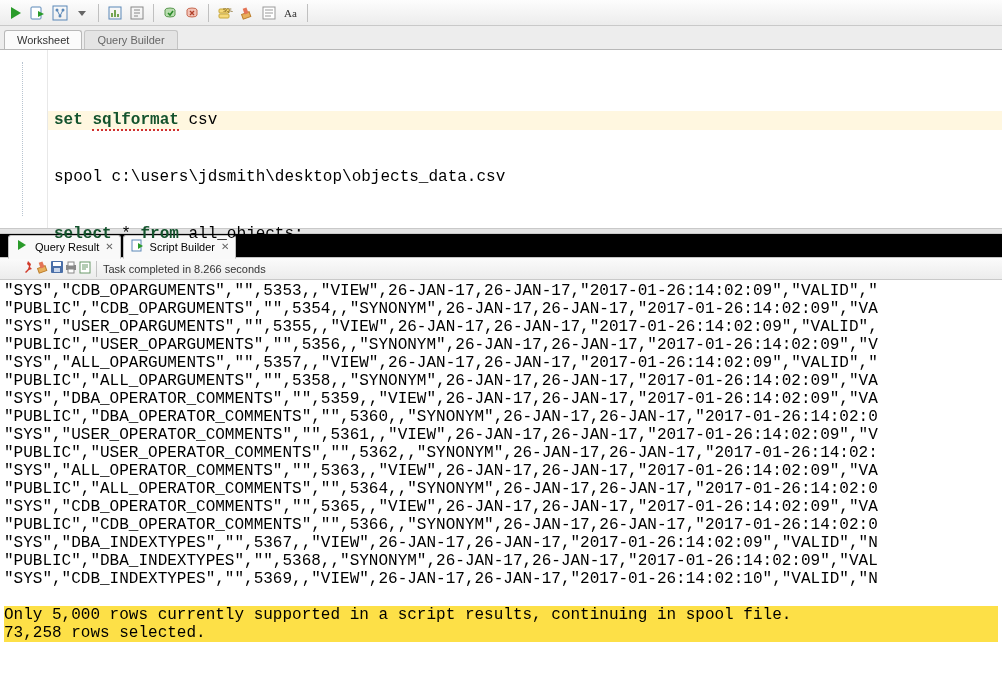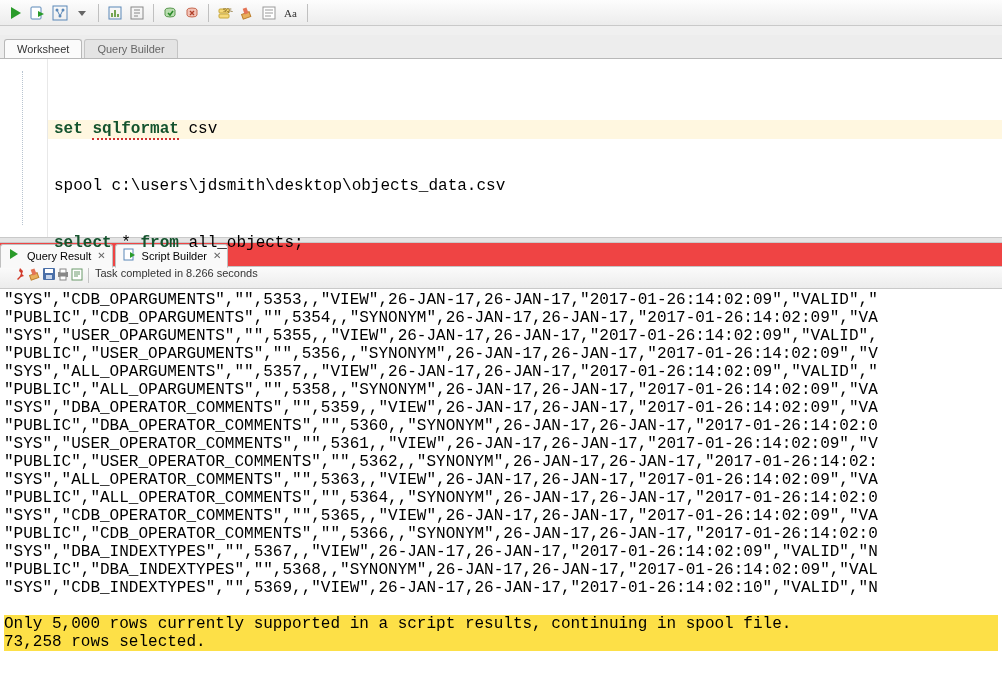--- a/index.html
+++ b/index.html
@@ -31,21 +31,20 @@
 .toolbar .sep { width: 1px; height: 18px; background: #c0c0c0; margin: 0 4px; }
 .toolbar svg { display: block; }
 
 .tabs-row {
   background: #ededed;
   border-bottom: 1px solid #b8b8b8;
   display: flex;
   align-items: flex-end;
   height: 24px;
   padding-left: 4px;
-  margin-top: 9px;
 }
 .sheet-tab {
   background: #fbfbfb;
   border: 1px solid #b8b8b8;
   border-bottom: none;
   padding: 3px 12px 3px 12px;
   font-size: 11px;
   color: #333;
   border-radius: 3px 3px 0 0;
   margin-right: 2px;
@@ -92,25 +91,25 @@
 }
 
 .splitter {
   height: 6px;
   background: #e4e4e4;
   border-top: 1px solid #c9c9c9;
   border-bottom: 1px solid #c9c9c9;
 }
 
 .results-tabs {
-  background: #ef4444;
+  background: #000000;
   display: flex;
   align-items: center;
   height: 24px;
-  padding-left: 0;
+  padding-left: 8px;
   border-bottom: 1px solid #c4c4c4;
 }
 .rtab {
   background: #f9f9f9;
   border: 1px solid #c0c0c0;
   border-bottom: 1px solid #f9f9f9;
   padding: 2px 6px 2px 6px;
   font-size: 11px;
   border-radius: 3px 3px 0 0;
   margin-right: 2px;
@@ -119,21 +118,22 @@
   position: relative;
   bottom: -1px;
 }
 .rtab .close { font-size: 10px; color: #666; margin-left: 2px; }
 
 .results-toolbar {
   background: linear-gradient(#fbfbfb,#ececec);
   border-bottom: 1px solid #c9c9c9;
   height: 22px;
   display: flex;
-  padding: 0 14px;
+  align-items: center;
+  padding: 0 22px;
   gap: 0;
 }
 .results-toolbar .sep2 { width:1px; height:16px; background:#c4c4c4; margin:0 4px;}
 .task-text { font-size: 11px; color: #333; margin-left: 2px;}
 
 .output {
   flex: 1;
   background: #fff;
   font-family: Consolas, "Courier New", monospace;
   font-size: 16px;

